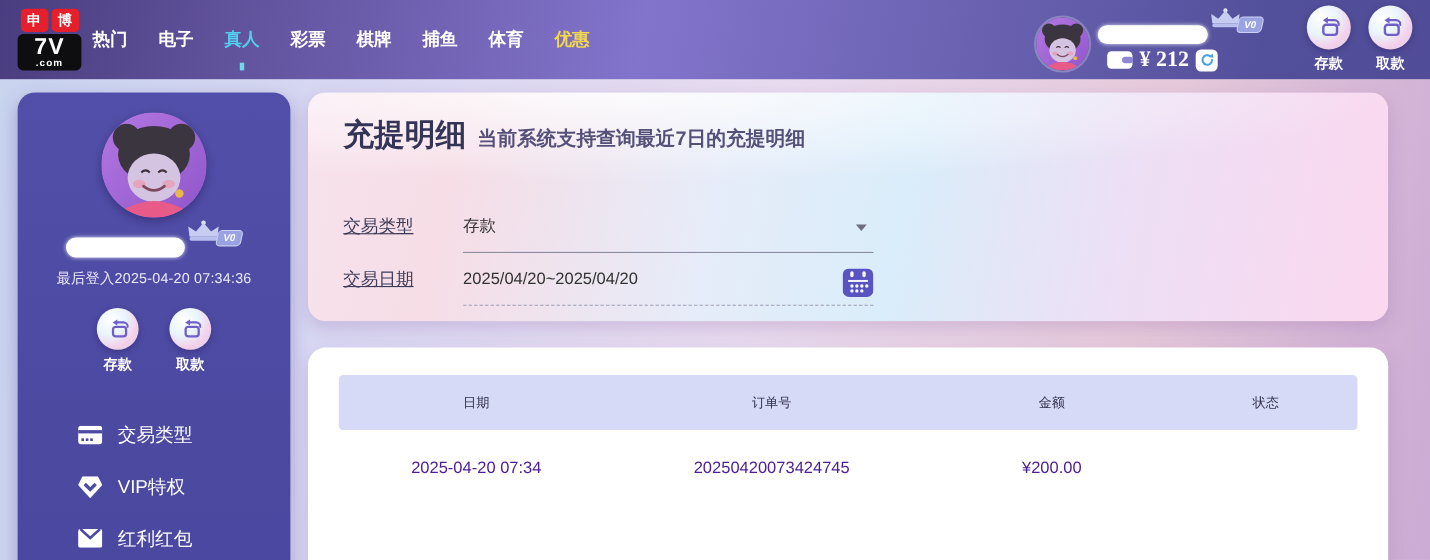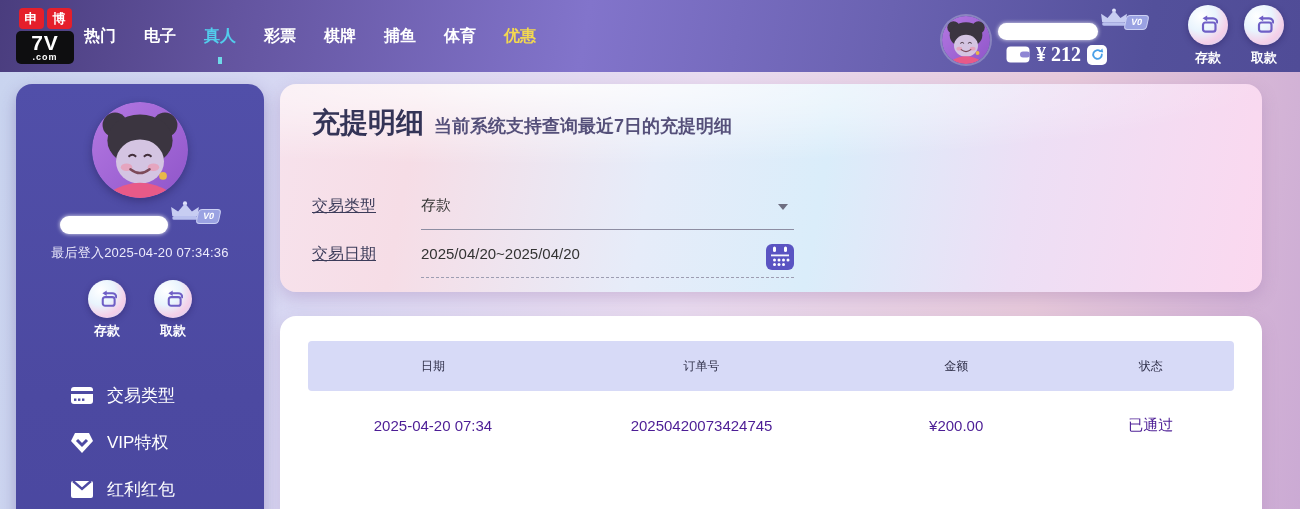--- a/index.html
+++ b/index.html
@@ -352,17 +352,16 @@
       <div class="grid-row table-header">
         <span>日期</span>
         <span>订单号</span>
         <span>金额</span>
         <span>状态</span>
       </div>
       <div class="grid-row table-row">
         <span>2025-04-20 07:34</span>
         <span>20250420073424745</span>
         <span>¥200.00</span>
-        <span>已通过</span>
       </div>
     </section>
   </main>
 </div>
 
 </body></html>

